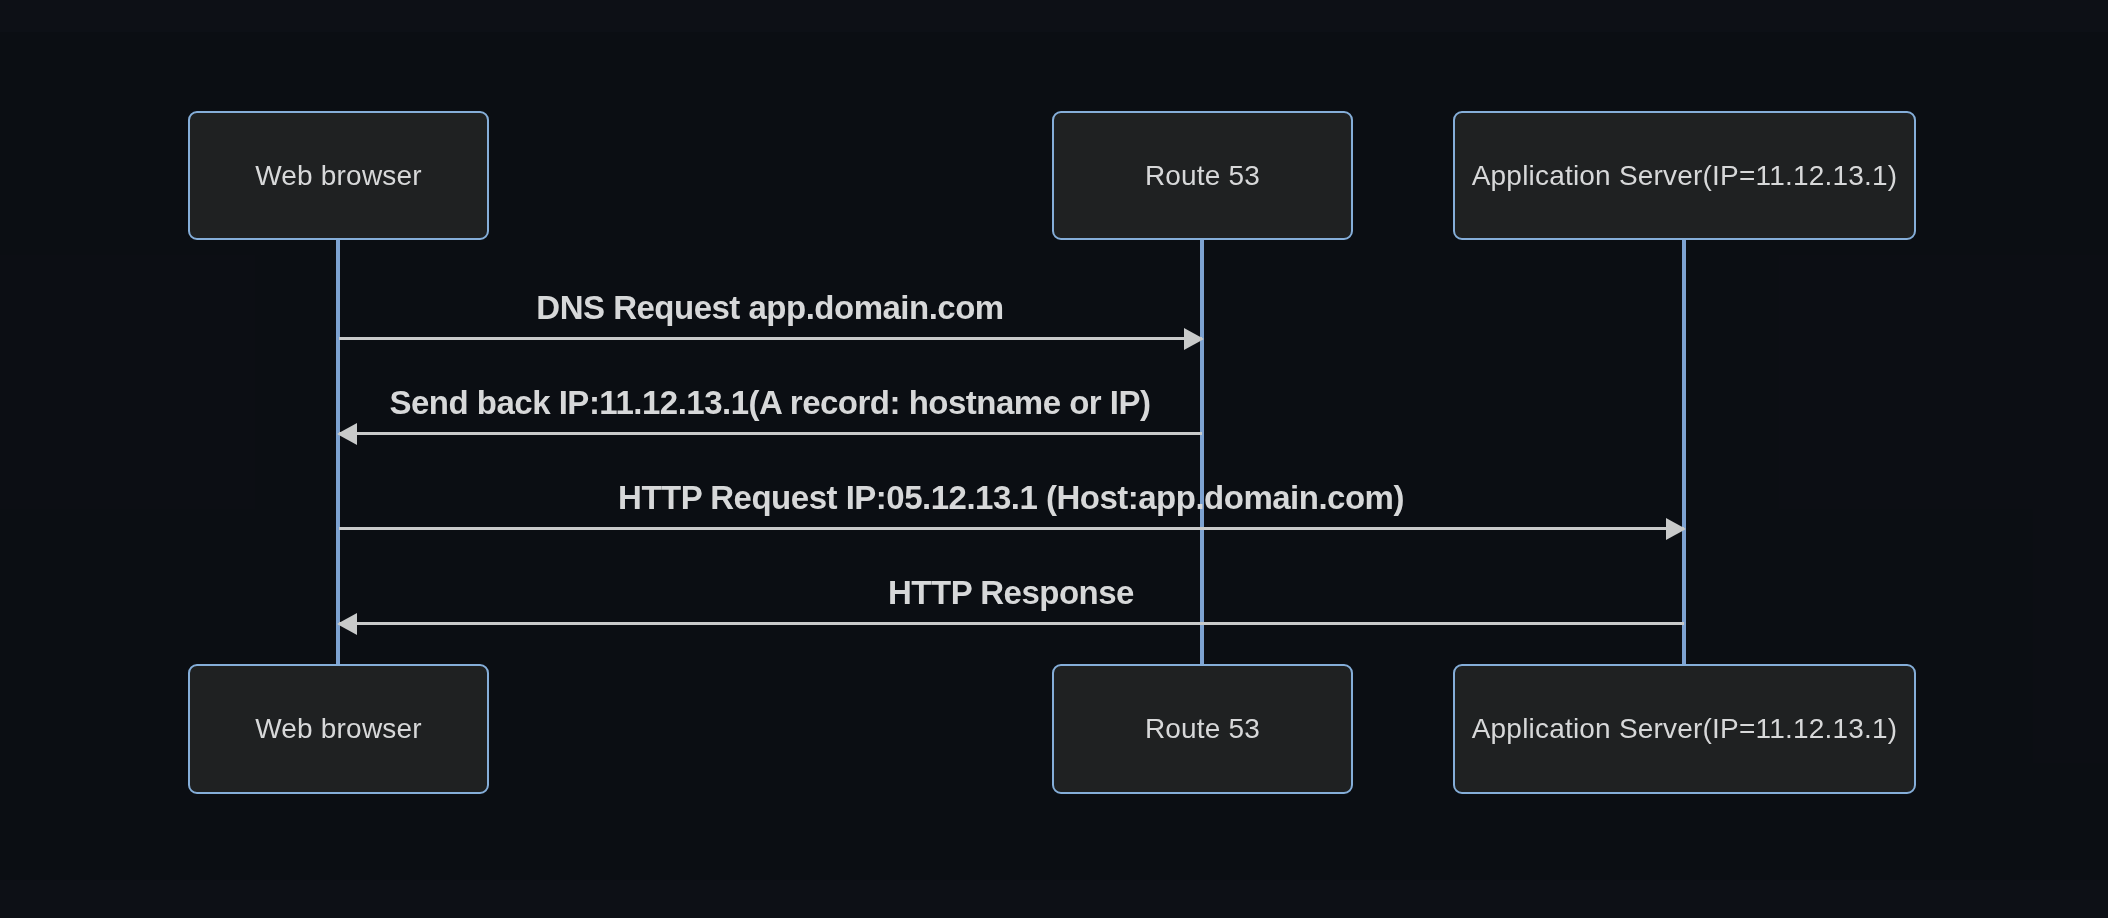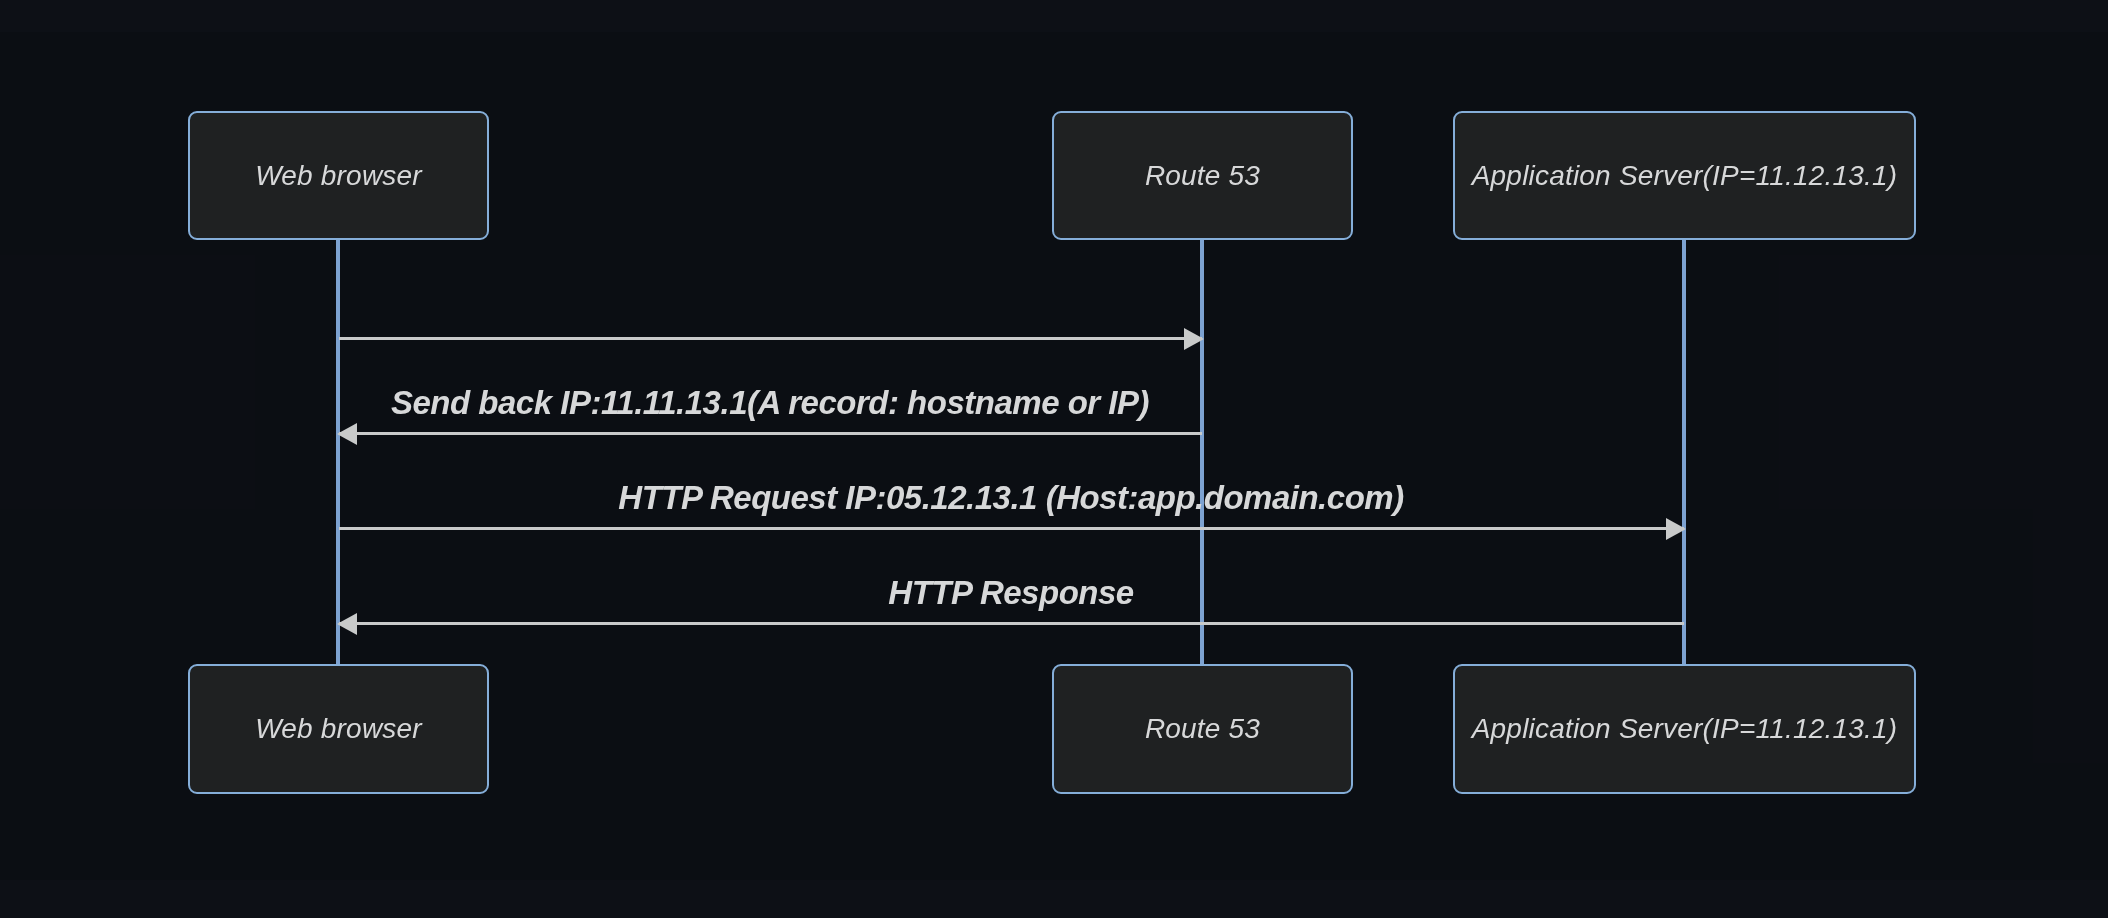--- a/index.html
+++ b/index.html
@@ -3,21 +3,21 @@
 <meta charset="utf-8">
 <style>
   :root {
     --background: #0d1016;
     --actor-fill: #1f2122;
     --actor-border: #85aed9;
     --lifeline: #7da2d1;
     --signal: #c9caca;
     --text: #d7d8d9;
   }
-  * { margin: 0; padding: 0; box-sizing: border-box; font-style: italic; }
+  * { margin: 0; padding: 0; box-sizing: border-box; }
   html, body { width: 2108px; height: 918px; }
   body {
     background: var(--background);
     font-family: "Liberation Sans", "DejaVu Sans", sans-serif;
     overflow: hidden;
   }
   #canvas {
     position: relative;
     width: 2108px;
     height: 918px;
@@ -104,26 +104,27 @@
   <div class="actor-box" style="left:188px; top:111px; width:301px;">
     <span>Web browser</span>
   </div>
   <div class="actor-box" style="left:1052px; top:111px; width:301px;">
     <span>Route 53</span>
   </div>
   <div class="actor-box" style="left:1453px; top:111px; width:463px;">
     <span>Application Server(IP=11.12.13.1)</span>
   </div>
 
+  <div class="msg-label" style="left:770px; top:288px;">DNS Request app.domain.com</div>
   <div class="message" style="left:339px; top:337px; width:863px;">
     <div class="msg-line"></div>
     <div class="head-right"></div>
   </div>
 
-  <div class="msg-label" style="left:770px; top:383px;">Send back IP:11.11.13.1(A record: hostname or IP)</div>
+  <div class="msg-label" style="left:770px; top:383px;">Send back IP:11.12.13.1(A record: hostname or IP)</div>
   <div class="message" style="left:339px; top:432px; width:863px;">
     <div class="msg-line"></div>
     <div class="head-left"></div>
   </div>
 
   <div class="msg-label" style="left:1011px; top:478px;">HTTP Request IP:05.12.13.1 (Host:app.domain.com)</div>
   <div class="message" style="left:339px; top:527px; width:1345px;">
     <div class="msg-line"></div>
     <div class="head-right"></div>
   </div>

